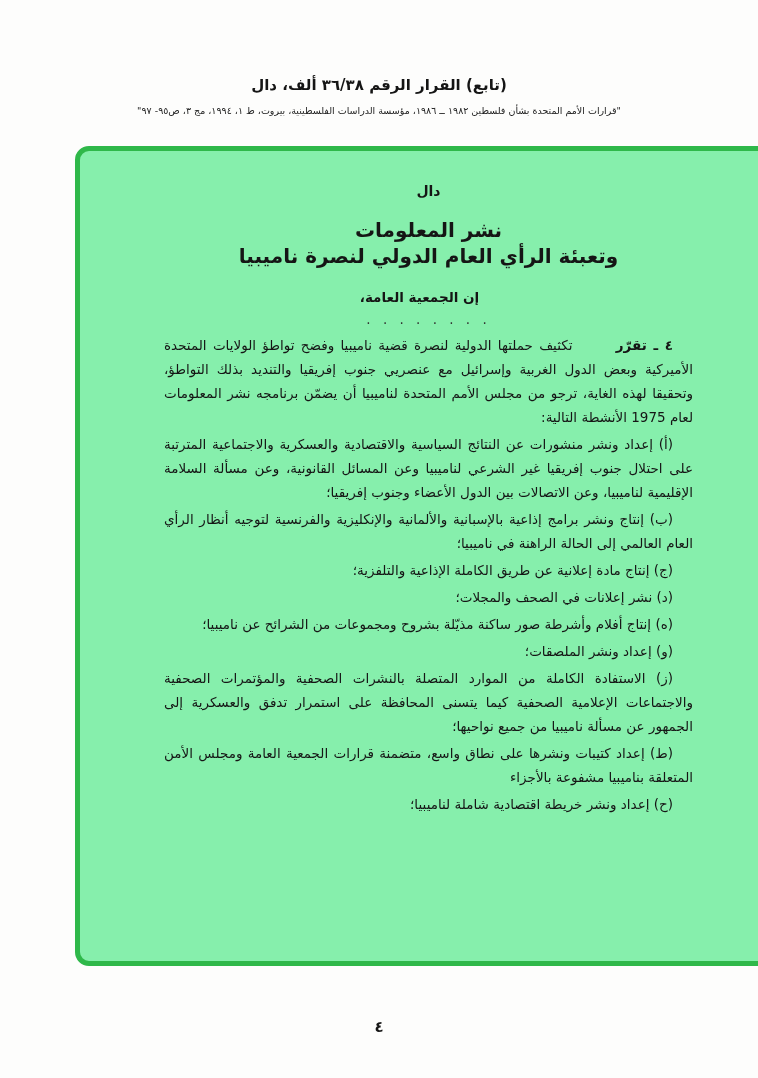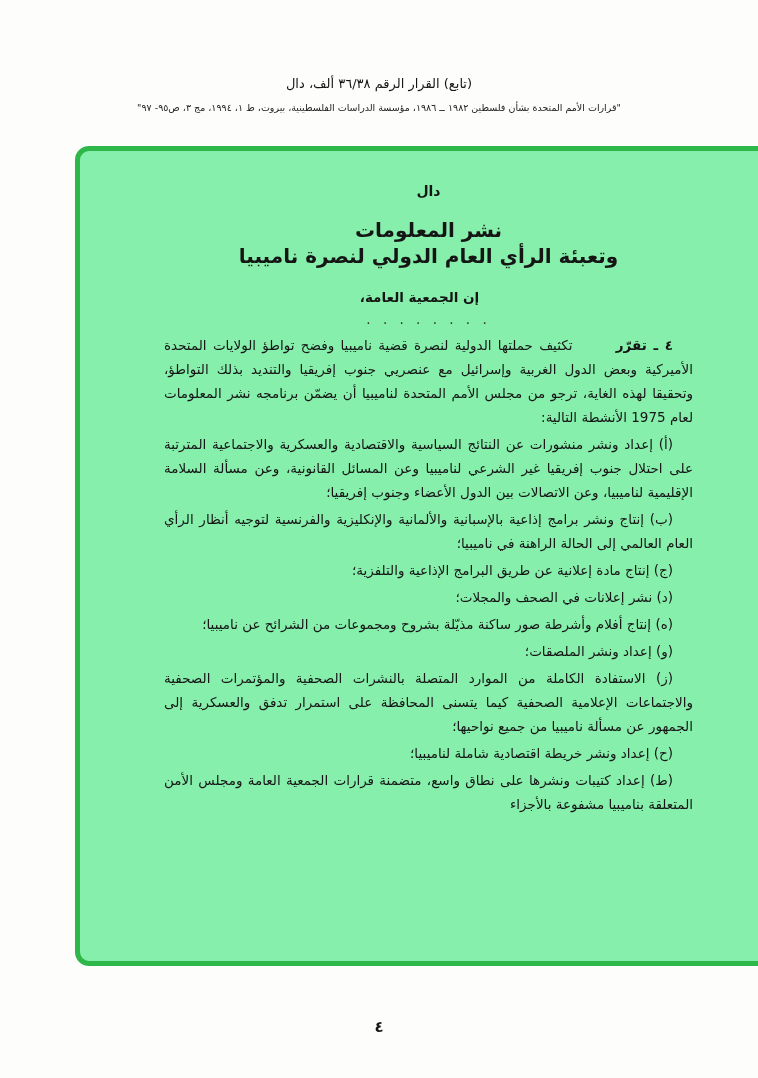--- a/index.html
+++ b/index.html
@@ -8,21 +8,21 @@
     width: 758px; height: 1078px;
     font-family: "DejaVu Sans", sans-serif;
     color: #151515;
     position: relative;
     overflow: hidden;
   }
   .page { position: relative; width: 758px; height: 1078px; background: #fdfdfc; }
 
   
   .doc-header { text-align: center; padding-top: 76px; direction: rtl; }
-  .header-title { font-size: 13px; font-weight: normal; letter-spacing: 0.3px; text-align: center; }
+  .header-title { font-size: 15px; font-weight: bold; letter-spacing: 0.3px; text-align: center; }
   .header-source { font-size: 9.5px; margin-top: 11px; color: #222; }
 
   
   .green-box {
     position: absolute;
     left: 75px; top: 146px;
     width: 707px; height: 820px;
     border: 5px solid var(--frame-green, #2fb84a);
     border-radius: 14px;
     background: #86efac;
@@ -72,27 +72,27 @@
       <p class="center doc-title">نشر المعلومات</p>
       <p class="center doc-title">وتعبئة الرأي العام الدولي لنصرة ناميبيا</p>
       <p class="opening">إن الجمعية العامة،</p>
       <p class="dots">. . . . . . . .</p>
       <p class="para">
         <span class="bold">٤ ـ تقرّر</span><span> تكثيف حملتها الدولية لنصرة قضية ناميبيا وفضح تواطؤ الولايات المتحدة الأميركية وبعض الدول الغربية وإسرائيل مع عنصريي جنوب إفريقيا والتنديد بذلك التواطؤ، وتحقيقا لهذه الغاية، ترجو من مجلس الأمم المتحدة لناميبيا أن يضمّن برنامجه نشر المعلومات لعام 1975 الأنشطة التالية:</span>
       </p>
       <div id="items">
           <p class="para item">(أ) إعداد ونشر منشورات عن النتائج السياسية والاقتصادية والعسكرية والاجتماعية المترتبة على احتلال جنوب إفريقيا غير الشرعي لناميبيا وعن المسائل القانونية، وعن مسألة السلامة الإقليمية لناميبيا، وعن الاتصالات بين الدول الأعضاء وجنوب إفريقيا؛</p>
           <p class="para item">(ب) إنتاج ونشر برامج إذاعية بالإسبانية والألمانية والإنكليزية والفرنسية لتوجيه أنظار الرأي العام العالمي إلى الحالة الراهنة في ناميبيا؛</p>
-          <p class="para item">(ج) إنتاج مادة إعلانية عن طريق البرامج الإذاعية والتلفزية؛</p>
+          <p class="para item">(ج) إنتاج مادة إعلانية عن طريق الكاملة الإذاعية والتلفزية؛</p>
           <p class="para item">(د) نشر إعلانات في الصحف والمجلات؛</p>
           <p class="para item">(ه) إنتاج أفلام وأشرطة صور ساكنة مذيّلة بشروح ومجموعات من الشرائح عن ناميبيا؛</p>
           <p class="para item">(و) إعداد ونشر الملصقات؛</p>
           <p class="para item">(ز) الاستفادة الكاملة من الموارد المتصلة بالنشرات الصحفية والمؤتمرات الصحفية والاجتماعات الإعلامية الصحفية كيما يتسنى المحافظة على استمرار تدفق والعسكرية إلى الجمهور عن مسألة ناميبيا من جميع نواحيها؛</p>
+          <p class="para item">(ط) إعداد كتيبات ونشرها على نطاق واسع، متضمنة قرارات الجمعية العامة ومجلس الأمن المتعلقة بناميبيا مشفوعة بالأجزاء</p>
           <p class="para item">(ح) إعداد ونشر خريطة اقتصادية شاملة لناميبيا؛</p>
-          <p class="para item">(ط) إعداد كتيبات ونشرها على نطاق واسع، متضمنة قرارات الجمعية العامة ومجلس الأمن المتعلقة بناميبيا مشفوعة بالأجزاء</p>
         </div>
     </div>
   </div>
 
   <footer class="doc-footer">
     <span>٤</span>
   </footer>
 
 </div>
 

